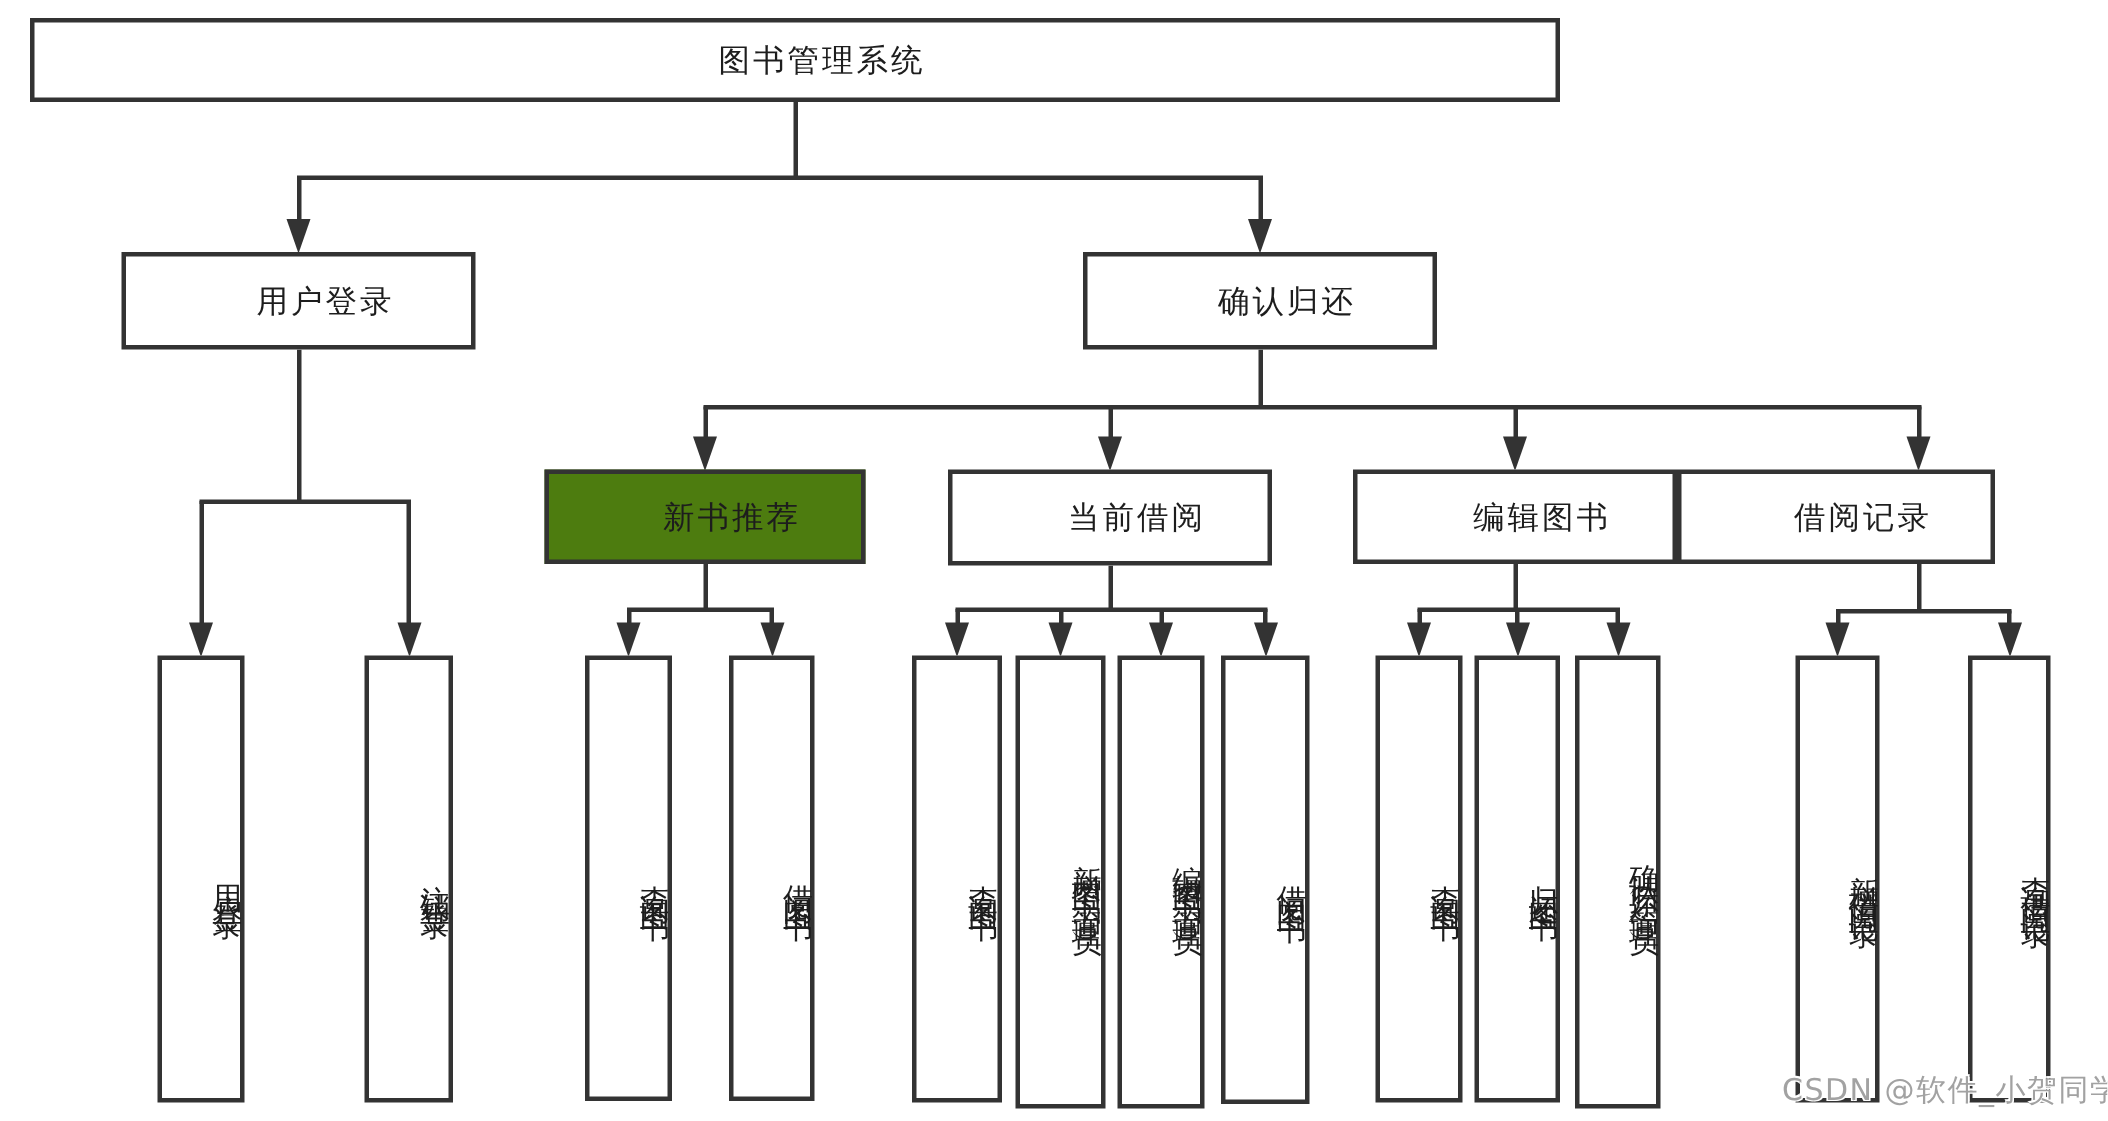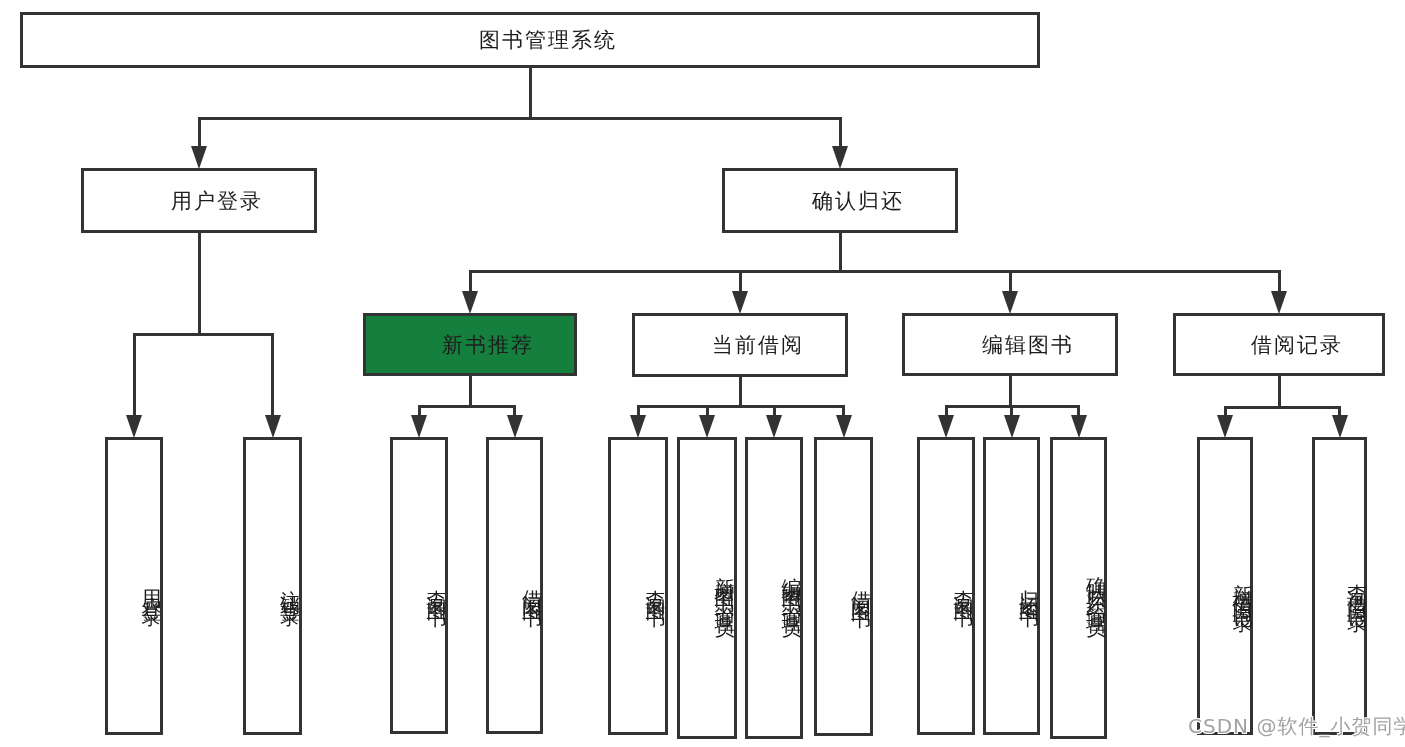--- a/index.html
+++ b/index.html
@@ -119,24 +119,24 @@
       <div class="cline" style="left: 1223.5px; top: 405.5px; width: 117.5px; height: 3px; background: rgb(51, 51, 51);"></div>
       <div class="cline" style="left: 1223.5px; top: 407px; width: 3px; height: 10px; background: rgb(51, 51, 51);"></div>
       <div class="arrowhead" style="left: 1217px; top: 415px; border-top-color: rgb(51, 51, 51);"></div>
       <div class="cline" style="left: 1338px; top: 407px; width: 3px; height: 10px; background: rgb(51, 51, 51);"></div>
       <div class="arrowhead" style="left: 1331.5px; top: 415px; border-top-color: rgb(51, 51, 51);"></div>
     </div>
   <div id="nodes-layer">
       <div class="node h" style="left: 20px; top: 12px; width: 1020px; height: 56px; border-color: rgb(51, 51, 51); background: rgb(255, 255, 255); color: rgb(29, 29, 29);">图书管理系统</div>
       <div class="node h" style="left: 81px; top: 168px; width: 236px; height: 65px; border-color: rgb(51, 51, 51); background: rgb(255, 255, 255); color: rgb(29, 29, 29);">用户登录</div>
       <div class="node h" style="left: 722px; top: 168px; width: 236px; height: 65px; border-color: rgb(51, 51, 51); background: rgb(255, 255, 255); color: rgb(29, 29, 29);">确认归还</div>
-      <div class="node h" style="left: 363px; top: 313px; width: 214px; height: 63px; border-color: rgb(51, 51, 51); background: #15803d; color: rgb(29, 29, 29);">新书推荐</div>
+      <div class="node h" style="left: 363px; top: 313px; width: 214px; height: 63px; border-color: rgb(51, 51, 51); background: #4d7c0f; color: rgb(29, 29, 29);">新书推荐</div>
       <div class="node h" style="left: 632px; top: 313px; width: 216px; height: 64px; border-color: rgb(51, 51, 51); background: rgb(255, 255, 255); color: rgb(29, 29, 29);">当前借阅</div>
       <div class="node h" style="left: 902px; top: 313px; width: 216px; height: 63px; border-color: rgb(51, 51, 51); background: rgb(255, 255, 255); color: rgb(29, 29, 29);">编辑图书</div>
-      <div class="node h" style="left: 1173px; top: 313px; width: 212px; height: 63px; border-color: rgb(51, 51, 51); background: rgb(255, 255, 255); color: rgb(29, 29, 29);">借阅记录</div>
+      <div class="node h" style="left: 1118px; top: 313px; width: 212px; height: 63px; border-color: rgb(51, 51, 51); background: rgb(255, 255, 255); color: rgb(29, 29, 29);">借阅记录</div>
       <div class="node v" style="left: 105px; top: 437px; width: 58px; height: 298px; border-color: rgb(51, 51, 51); background: rgb(255, 255, 255); color: rgb(29, 29, 29);">用户登录</div>
       <div class="node v" style="left: 243px; top: 437px; width: 59px; height: 298px; border-color: rgb(51, 51, 51); background: rgb(255, 255, 255); color: rgb(29, 29, 29);">注销登录</div>
       <div class="node v" style="left: 390px; top: 437px; width: 58px; height: 297px; border-color: rgb(51, 51, 51); background: rgb(255, 255, 255); color: rgb(29, 29, 29);">查询图书</div>
       <div class="node v" style="left: 486px; top: 437px; width: 57px; height: 297px; border-color: rgb(51, 51, 51); background: rgb(255, 255, 255); color: rgb(29, 29, 29);">借阅图书</div>
       <div class="node v" style="left: 608px; top: 437px; width: 60px; height: 298px; border-color: rgb(51, 51, 51); background: rgb(255, 255, 255); color: rgb(29, 29, 29);">查询图书</div>
       <div class="node v" style="left: 677px; top: 437px; width: 60px; height: 302px; border-color: rgb(51, 51, 51); background: rgb(255, 255, 255); color: rgb(29, 29, 29);">新增图书（管理员）</div>
       <div class="node v" style="left: 745px; top: 437px; width: 58px; height: 302px; border-color: rgb(51, 51, 51); background: rgb(255, 255, 255); color: rgb(29, 29, 29);">编辑图书（管理员）</div>
       <div class="node v" style="left: 814px; top: 437px; width: 59px; height: 299px; border-color: rgb(51, 51, 51); background: rgb(255, 255, 255); color: rgb(29, 29, 29);">借阅图书</div>
       <div class="node v" style="left: 917px; top: 437px; width: 58px; height: 298px; border-color: rgb(51, 51, 51); background: rgb(255, 255, 255); color: rgb(29, 29, 29);">查询图书</div>
       <div class="node v" style="left: 983px; top: 437px; width: 57px; height: 298px; border-color: rgb(51, 51, 51); background: rgb(255, 255, 255); color: rgb(29, 29, 29);">归还图书</div>

